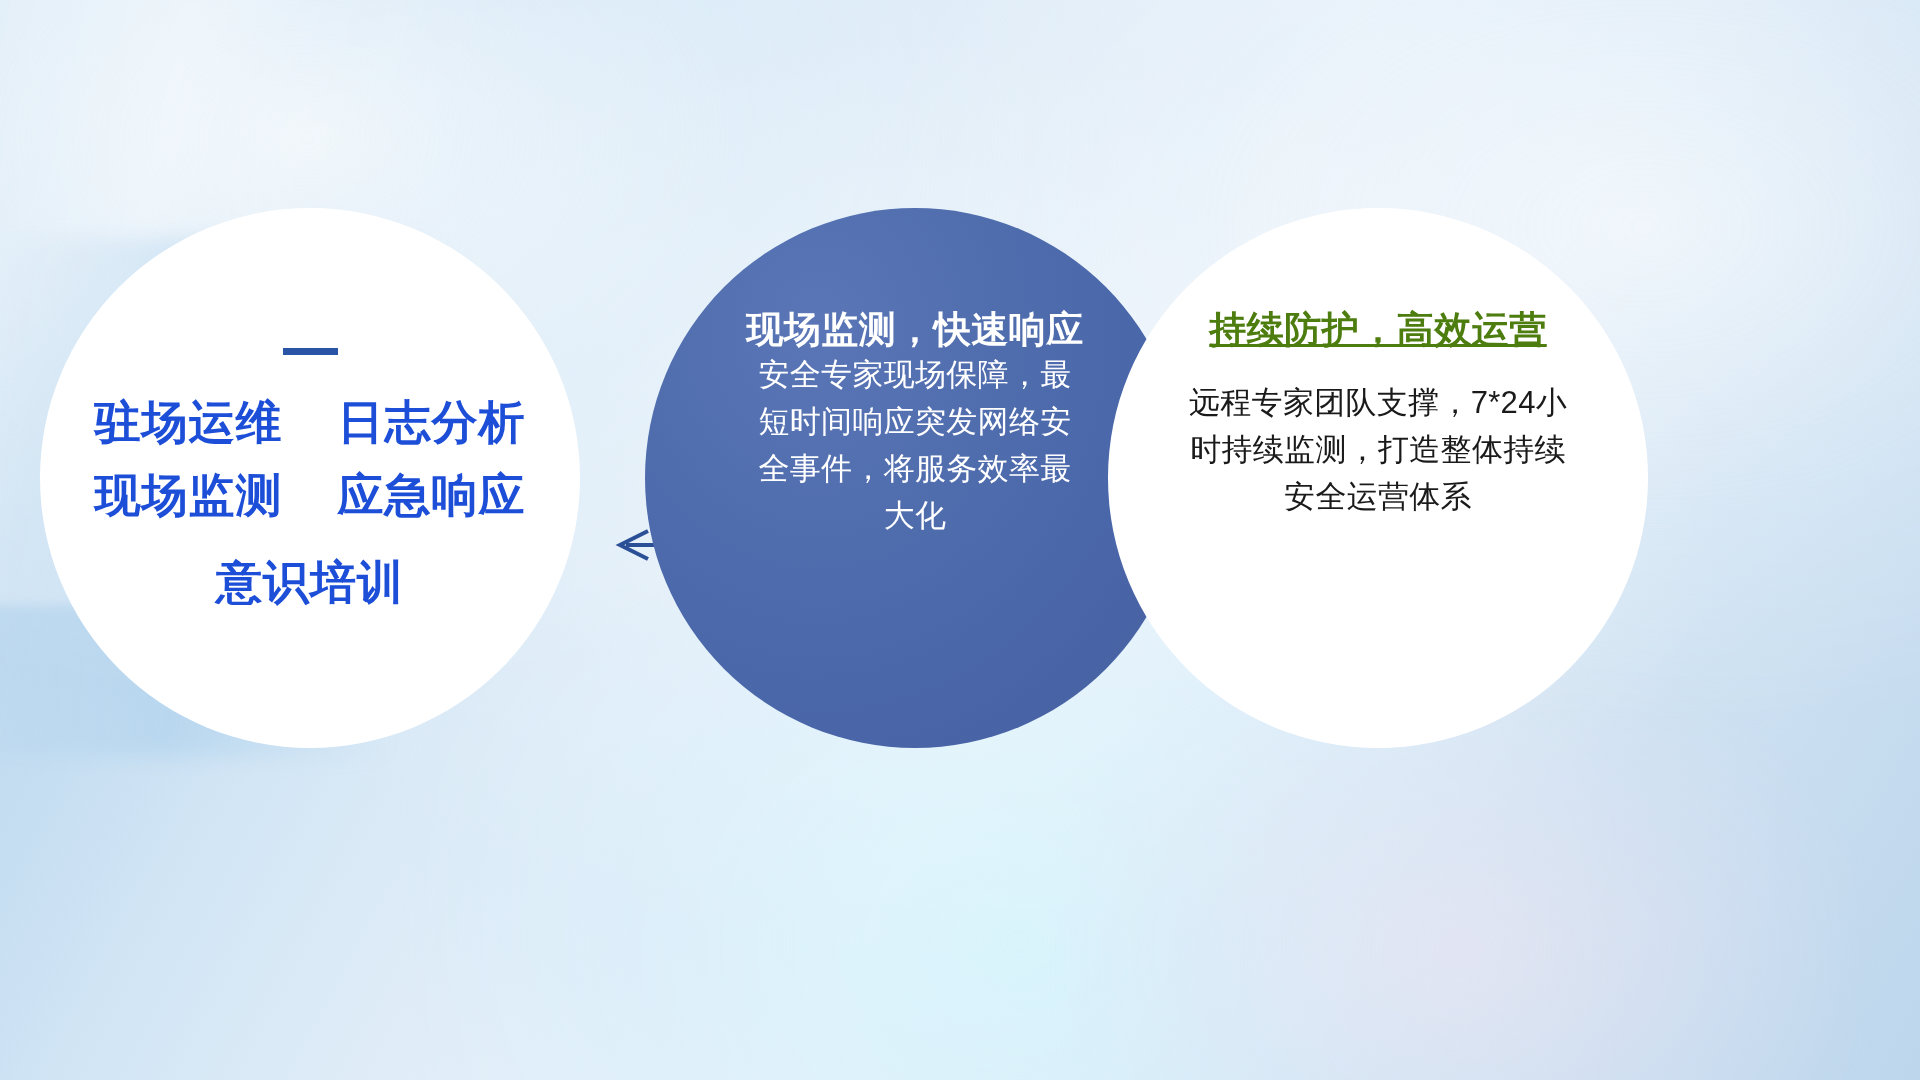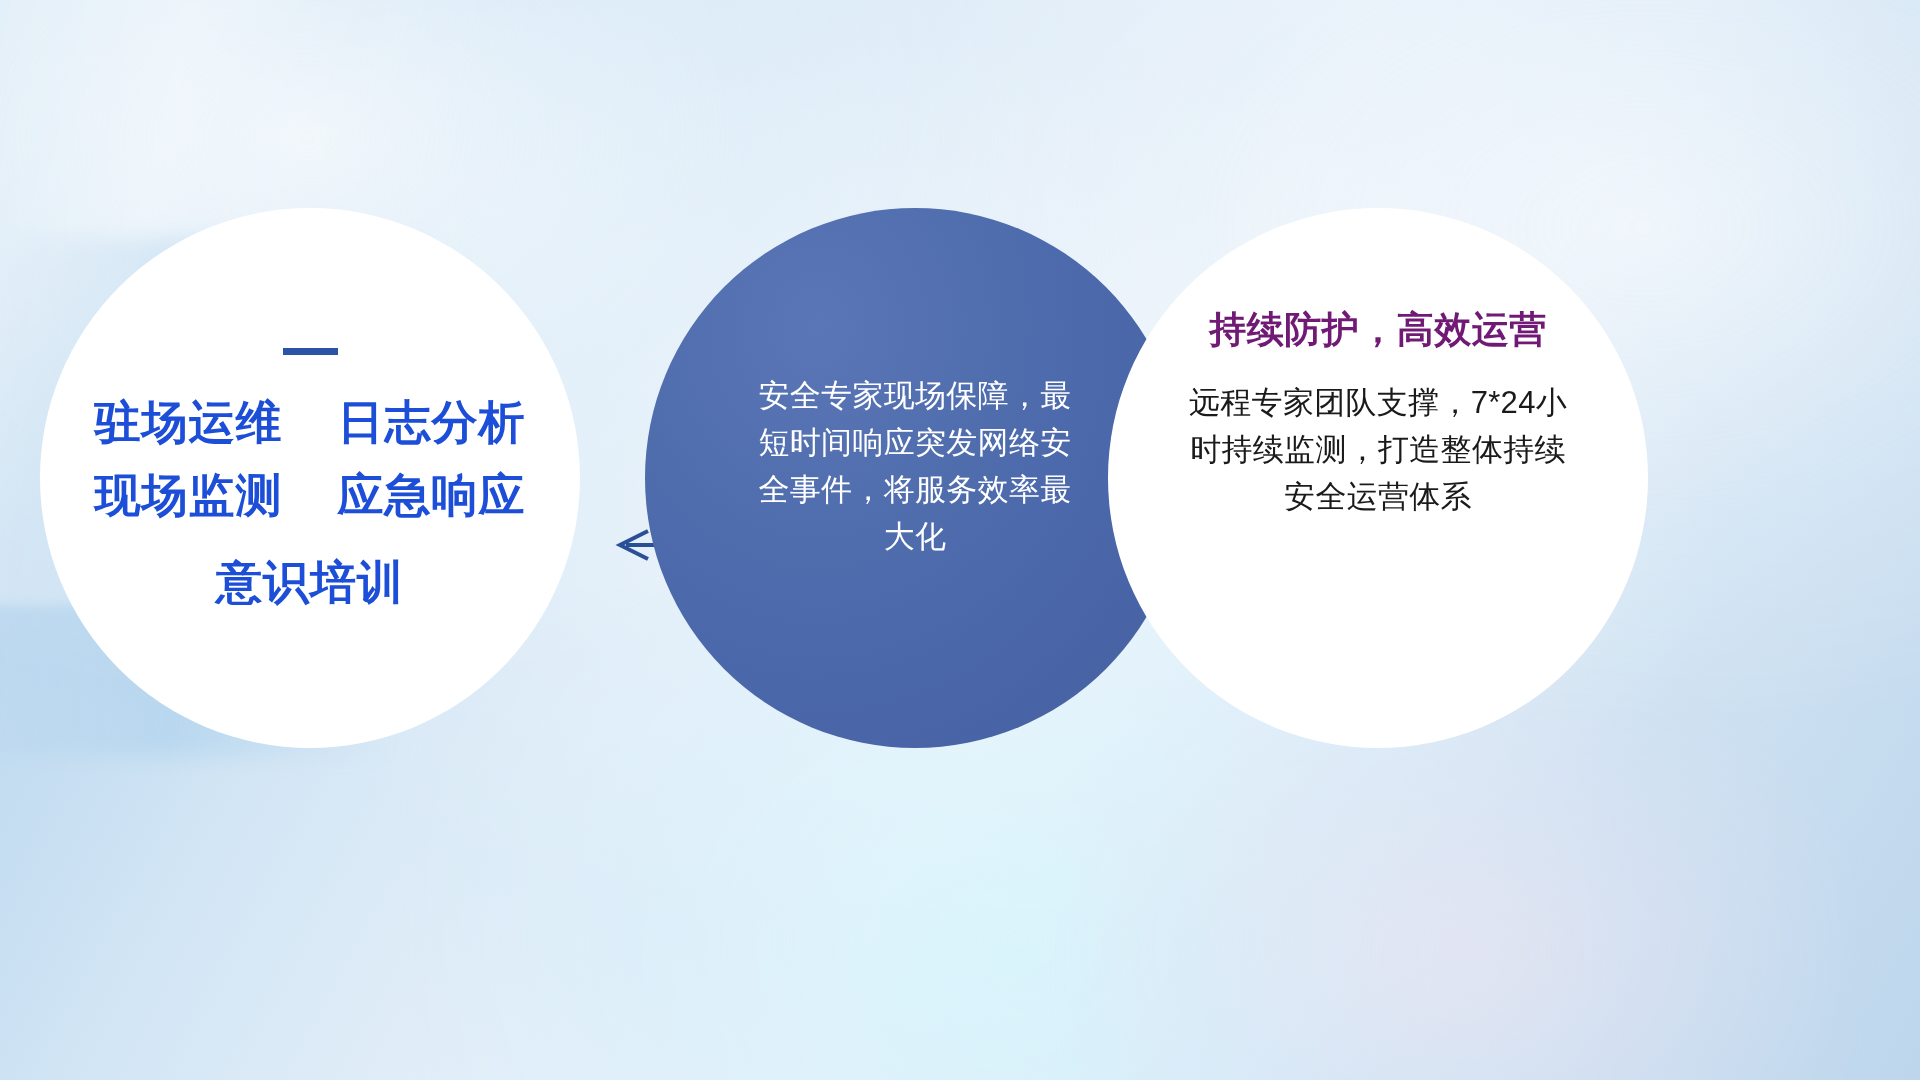--- a/index.html
+++ b/index.html
@@ -179,21 +179,20 @@
   }
   #circle-mid .c-title {
     font-weight: bold;
     font-size: 37px;
     color: #ffffff;
     letter-spacing: 0.5px;
     line-height: 1.1;
     white-space: nowrap;
   }
   #circle-mid .c-body {
-    margin-top: 62px;
     font-size: 31px;
     color: #ffffff;
     line-height: 1.52;
     width: 340px;
     letter-spacing: 0.3px;
   }
 
   
   #circle-right {
     left: 1108px;
@@ -201,24 +200,25 @@
     width: 540px;
     height: 540px;
     background: #ffffff;
     z-index: 3;
     justify-content: flex-start;
     padding-top: 102px;
   }
   #circle-right .c-title {
     font-weight: bold;
     font-size: 37px;
-    color: #701a75;
+    color: #4d7c0f;
     letter-spacing: 0.5px;
     line-height: 1.1;
     white-space: nowrap;
+    text-decoration: underline;
   }
   #circle-right .c-body {
     margin-top: 28px;
     font-size: 31px;
     color: #1a1a1a;
     line-height: 1.52;
     width: 400px;
     letter-spacing: 0.3px;
   }
 </style>
@@ -242,20 +242,21 @@
   </svg>
 
   <div class="circle" id="circle-left">
     <div class="dash"></div>
     <div class="left-line">驻场运维    日志分析</div>
     <div class="left-line">现场监测    应急响应</div>
     <div class="left-line last">意识培训</div>
   </div>
 
   <div class="circle" id="circle-mid">
+    <div class="c-title">现场监测，快速响应</div>
     <div class="c-body">安全专家现场保障，最短时间响应突发网络安全事件，将服务效率最大化</div>
   </div>
 
   <div class="circle" id="circle-right">
     <div class="c-title">持续防护，高效运营</div>
     <div class="c-body">远程专家团队支撑，7*24小时持续监测，打造整体持续安全运营体系</div>
   </div>
 
 </div>
 

